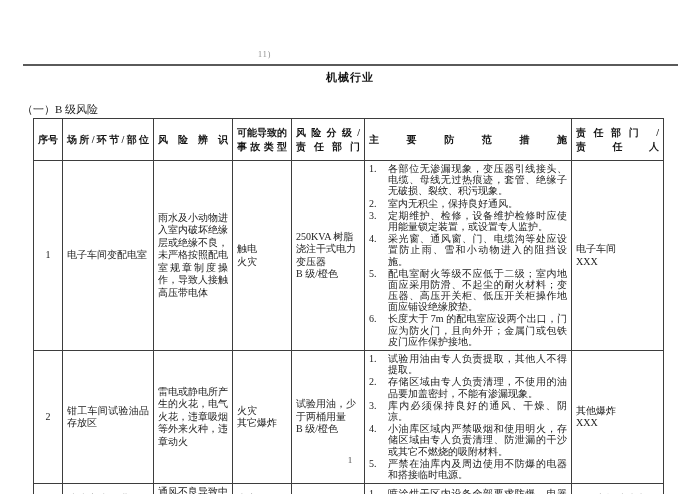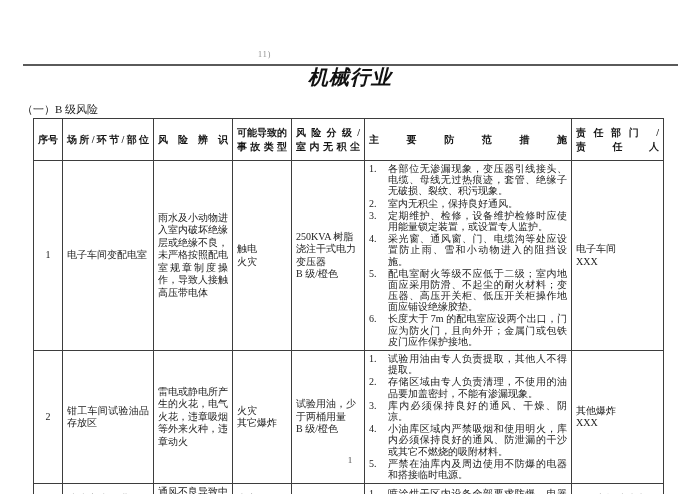--- a/index.html
+++ b/index.html
@@ -19,22 +19,22 @@
   }
   .header-rule {
     position: absolute; top: 64px; left: 23px; width: 655px;
     height: 1.5px; background: #5a5a5a;
   }
   .title-block {
     position: absolute; top: 69px; left: 0; width: 700px;
     text-align: center;
   }
   .title-line {
-    font-size: 20px; font-weight: bold; line-height: 17px;
-    letter-spacing: 1px; color: #111; font-style: italic;
+    font-size: 11px; font-weight: bold; line-height: 17px;
+    letter-spacing: 1px; color: #111;
   }
   .section-label {
     position: absolute; top: 102px; left: 22px;
     font-size: 11px; color: #1b1b1b;
   }
 
   table.ledger {
     position: absolute; top: 118px; left: 33px;
     width: 630px;
     border-collapse: collapse;
@@ -109,21 +109,21 @@
           </th>
         <th>
             <div class="hl">风险辨识</div>
           </th>
         <th>
           <div class="hl">可能导致的</div>
           <div class="hl">事故类型</div>
         </th>
         <th>
           <div class="hl">风险分级/</div>
-          <div class="hl">室内无积尘</div>
+          <div class="hl">责任部门</div>
         </th>
         <th>
             <div class="hl">主要防范措施</div>
           </th>
         <th>
           <div class="hl">责任部门 /</div>
           <div class="hl">责任人</div>
         </th>
       </tr>
 
@@ -174,21 +174,21 @@
             <li class="measure-item">
                 <span class="measure-text">试验用油由专人负责提取，其他人不得提取。</span>
               </li>
             <li class="measure-item">
                 <span class="measure-text">存储区域由专人负责清理，不使用的油品要加盖密封，不能有渗漏现象。</span>
               </li>
             <li class="measure-item">
                 <span class="measure-text">库内必须保持良好的通风、干燥、阴凉。</span>
               </li>
             <li class="measure-item">
-                <span class="measure-text">小油库区域内严禁吸烟和使用明火，库内必须保持良好的通风、防泄漏的干沙或其它不燃烧的吸附材料。</span>
+                <span class="measure-text">小油库区域内严禁吸烟和使用明火，存储区域由专人负责清理、防泄漏的干沙或其它不燃烧的吸附材料。</span>
               </li>
             <li class="measure-item">
                 <span class="measure-text">严禁在油库内及周边使用不防爆的电器和搭接临时电源。</span>
               </li>
           </ul>
         </td>
         <td class="c-resp">其他爆炸
 XXX</td>
       </tr>
 

